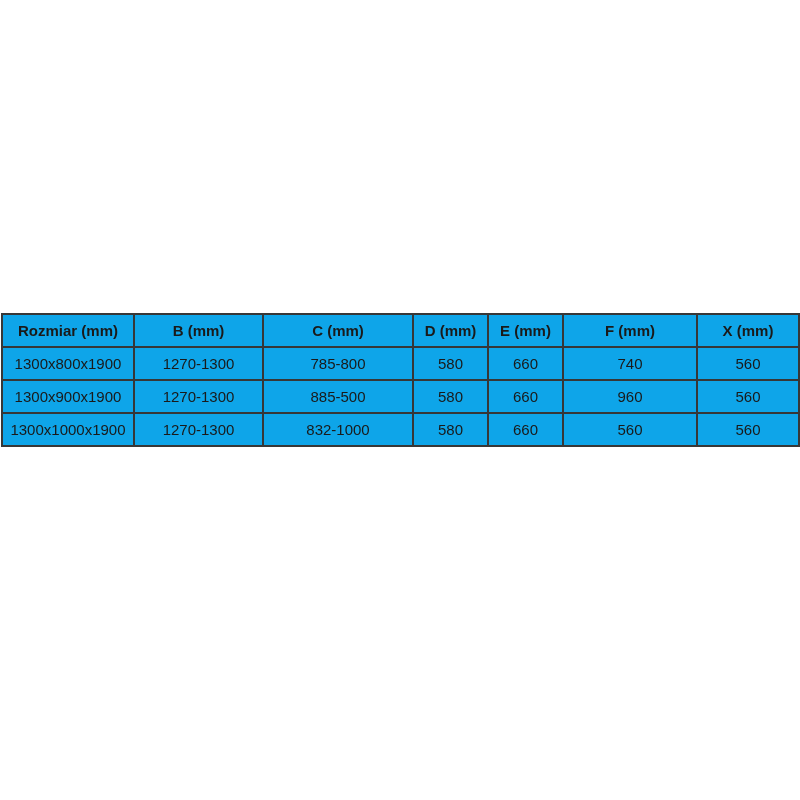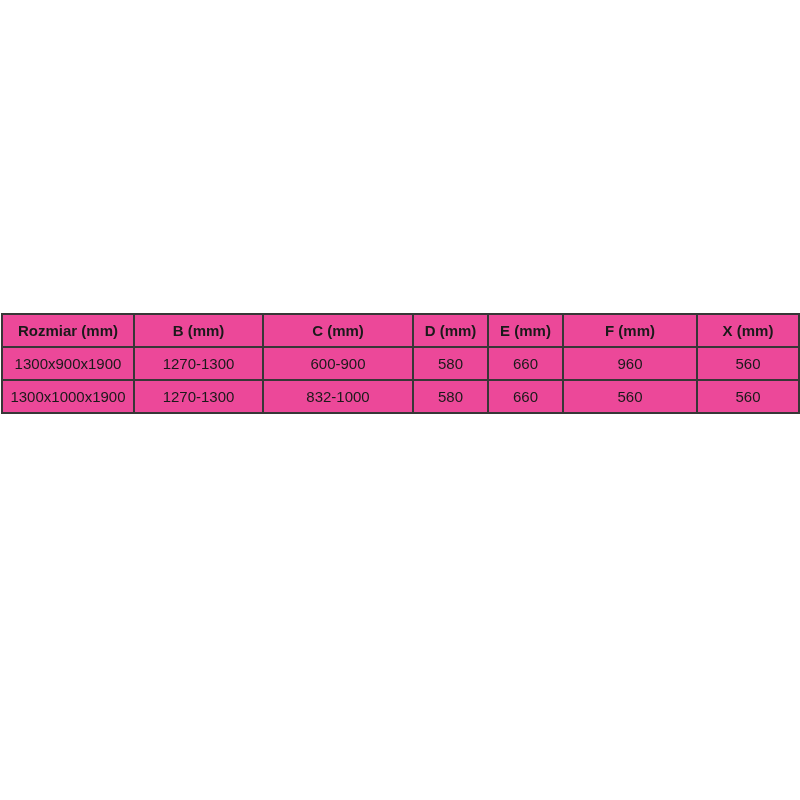--- a/index.html
+++ b/index.html
@@ -13,21 +13,21 @@
     font-family: "Liberation Sans", sans-serif;
     position: relative;
   }
   .spec-table {
     position: absolute;
     top: 313px;
     left: 1px;
     width: 797px;
     border-collapse: collapse;
     table-layout: fixed;
-    background: #ec4899;
+    background: #0ea5e9;
   }
   .spec-table th,
   .spec-table td {
     border: 2px solid #373737;
     text-align: center;
     vertical-align: middle;
     padding: 0;
     height: 31px;
     font-size: 15px;
     color: #1a1a1a;
@@ -57,23 +57,32 @@
       <th>B (mm)</th>
       <th>C (mm)</th>
       <th>D (mm)</th>
       <th>E (mm)</th>
       <th>F (mm)</th>
       <th>X (mm)</th>
     </tr>
   </thead>
   <tbody>
     <tr>
+      <td>1300x800x1900</td>
+      <td>1270-1300</td>
+      <td>785-800</td>
+      <td>580</td>
+      <td>660</td>
+      <td>740</td>
+      <td>560</td>
+    </tr>
+    <tr>
       <td>1300x900x1900</td>
       <td>1270-1300</td>
-      <td>600-900</td>
+      <td>885-500</td>
       <td>580</td>
       <td>660</td>
       <td>960</td>
       <td>560</td>
     </tr>
     <tr>
       <td>1300x1000x1900</td>
       <td>1270-1300</td>
       <td>832-1000</td>
       <td>580</td>

